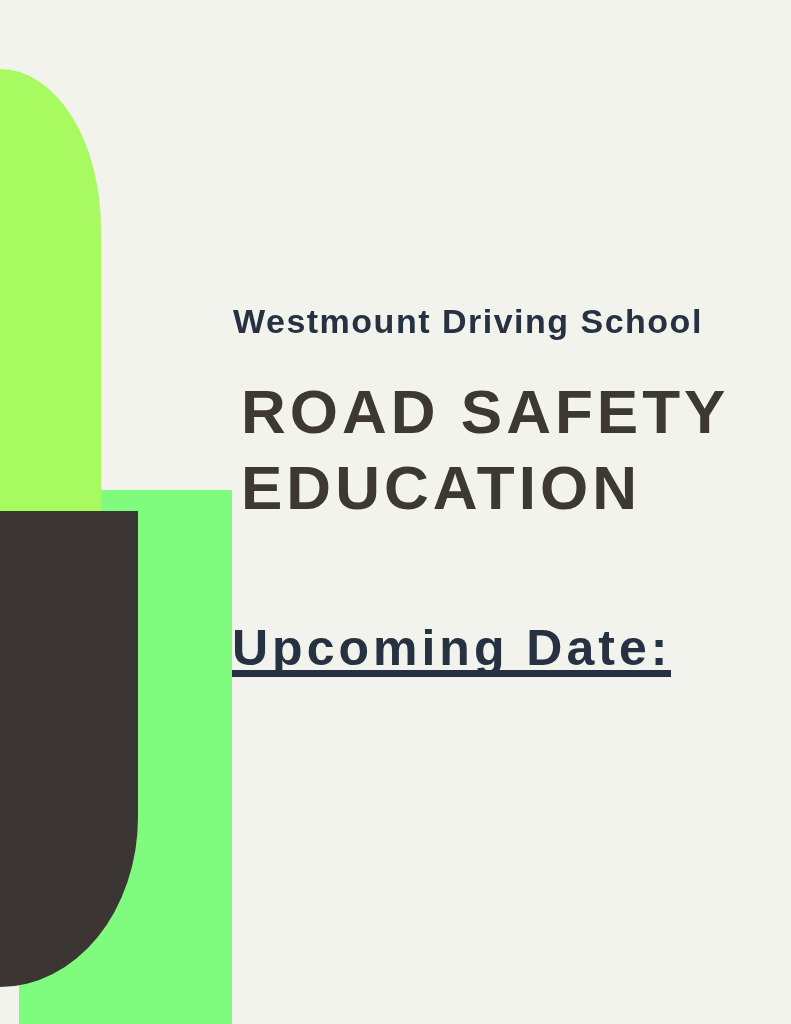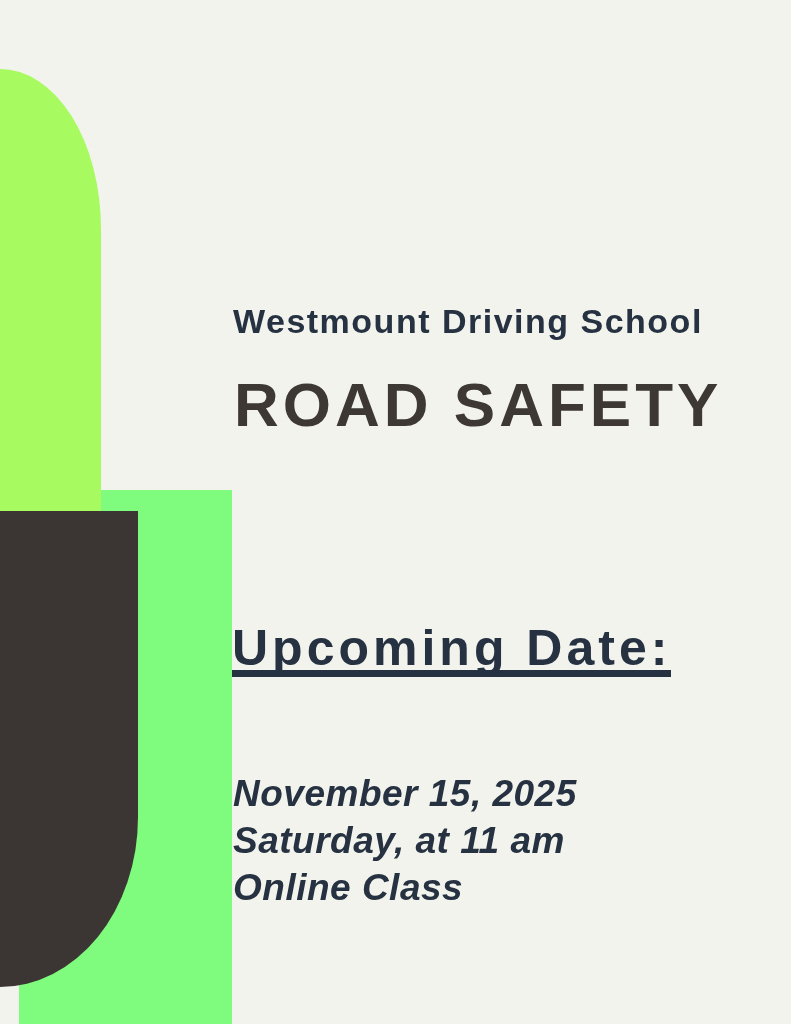--- a/index.html
+++ b/index.html
@@ -53,21 +53,21 @@
     font-weight: 800;
     letter-spacing: 1.5px;
     color: var(--navy, #263241);
     white-space: nowrap;
   }
   .title {
     position: absolute;
     left: 230px;
     top: 363px;
     z-index: 4;
-    margin: 4px;
+    margin: 11px;
     font-size: 62px;
     line-height: 76px;
     font-weight: 800;
     letter-spacing: 4px;
     color: var(--charcoal, #3d3834);
   }
   .title span { display: block; white-space: nowrap; }
   .upcoming {
     position: absolute;
     left: 232px;
@@ -105,25 +105,21 @@
 <div class="poster">
 
   <div class="shape green-rect"></div>
   <div class="shape lime-capsule"></div>
   <div class="shape dark-blob"></div>
 
   <div class="school">Westmount Driving School</div>
 
   <h1 class="title">
     <span>ROAD SAFETY</span>
+    <span>EDUCATION</span>
   </h1>
 
   <div class="upcoming">
     <span class="upcoming-text">Upcoming Date:</span>
   </div>
 
-  <div class="details">
-    <div>November 15, 2025</div>
-    <div>Saturday, at 11 am</div>
-    <div>Online Class</div>
-  </div>
 
 </div>
 
 </body></html>

